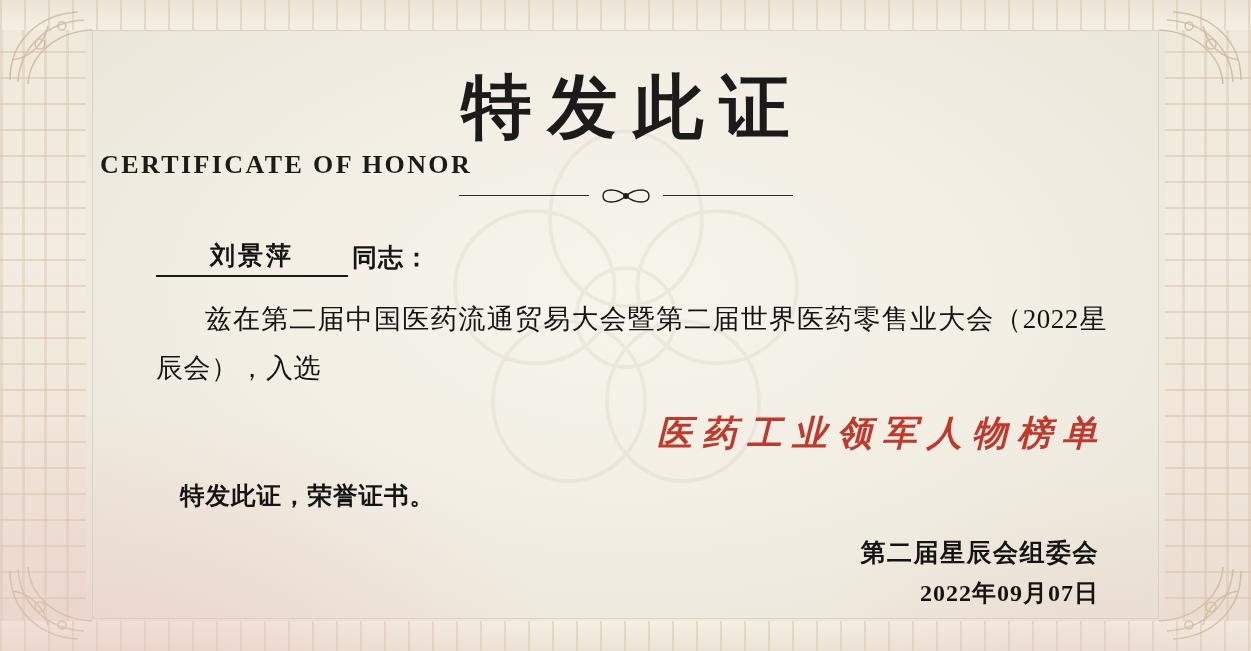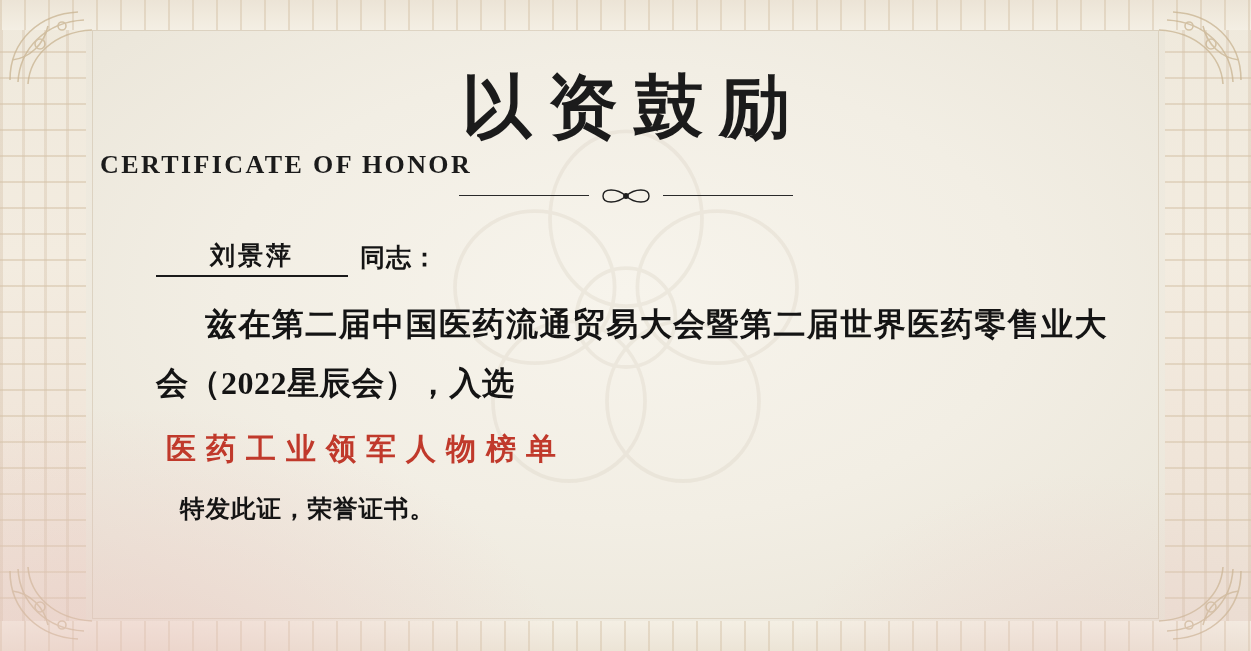--- a/index.html
+++ b/index.html
@@ -165,57 +165,58 @@
     padding: 0 44px 0 56px;
     color: #141414;
   }
 
   .salutation {
     font-size: 25px;
     font-weight: 700;
     letter-spacing: 1px;
     display: flex;
     align-items: flex-end;
-    gap: 8px;
+    gap: 0px;
     line-height: 1.4;
   }
   .name-blank {
     display: inline-block;
     min-width: 180px;
     text-align: center;
     border-bottom: 2px solid #1a1a1a;
     padding: 0 6px 2px 6px;
     font-size: 25px;
     font-weight: 700;
     letter-spacing: 3px;
   }
   .salutation .suffix {
     padding-left: 4px;
     padding-bottom: 2px;
   }
 
   .para {
     margin-top: 18px;
-    font-size: 32px;
-    font-weight: 700;
+    font-size: 27px;
+    font-weight: 400;
     line-height: 1.85;
     letter-spacing: 0.5px;
     text-align: justify;
   }
   .para .indent { display: inline-block; width: 48px; }
 
   .award {
     margin: 16px 0 0 0;
-    text-align: left;
+    text-align: right;
     color: #c0392b;
     font-family: "DejaVu Serif", "Liberation Serif", serif;
-    font-size: 30px;
+    font-size: 35px;
     font-weight: 700;
     letter-spacing: 10px;
     text-indent: 10px;
+    font-style: italic;
   }
 
   .closing {
     margin-top: 22px;
     font-size: 24.5px;
     font-weight: 700;
     letter-spacing: 1px;
   }
   .closing .indent { display: inline-block; width: 24px; }
 
@@ -300,21 +301,21 @@
       <ellipse cx="130" cy="148" rx="40" ry="42"></ellipse>
       <circle cx="100" cy="104" r="26"></circle>
     </g>
   </svg>
 
   <div class="warm-glow"></div>
   <div class="warm-glow-2"></div>
 
   <div class="content">
 
-    <div class="title-zh">以资鼓励</div>
+    <div class="title-zh">特发此证</div>
     <div class="title-en">CERTIFICATE OF HONOR</div>
 
     <div class="divider">
       <span class="rule"></span>
       <svg class="knot" viewBox="0 0 62 16">
         <g fill="none" stroke="#1f1f1f" stroke-width="1.4">
           <path d="M31 8 C 22 0, 8 0, 8 8 C 8 16, 22 16, 31 8 Z"></path>
           <path d="M31 8 C 40 0, 54 0, 54 8 C 54 16, 40 16, 31 8 Z"></path>
           <circle cx="31" cy="8" r="2.2" fill="#1f1f1f"></circle>
         </g>
@@ -328,16 +329,20 @@
         <span class="name-blank">刘景萍</span>
         <span class="suffix">同志：</span>
       </div>
 
       <div class="para"><span class="indent"></span><span>兹在第二届中国医药流通贸易大会暨第二届世界医药零售业大会（2022星辰会），入选</span></div>
 
       <div class="award">医药工业领军人物榜单</div>
 
       <div class="closing"><span class="indent"></span><span>特发此证，荣誉证书。</span></div>
 
+      <div class="signature">
+        <div class="sig-org">第二届星辰会组委会</div>
+        <div class="sig-date">2022年09月07日</div>
+      </div>
 
     </div>
   </div>
 </div>
 
 </body></html>

